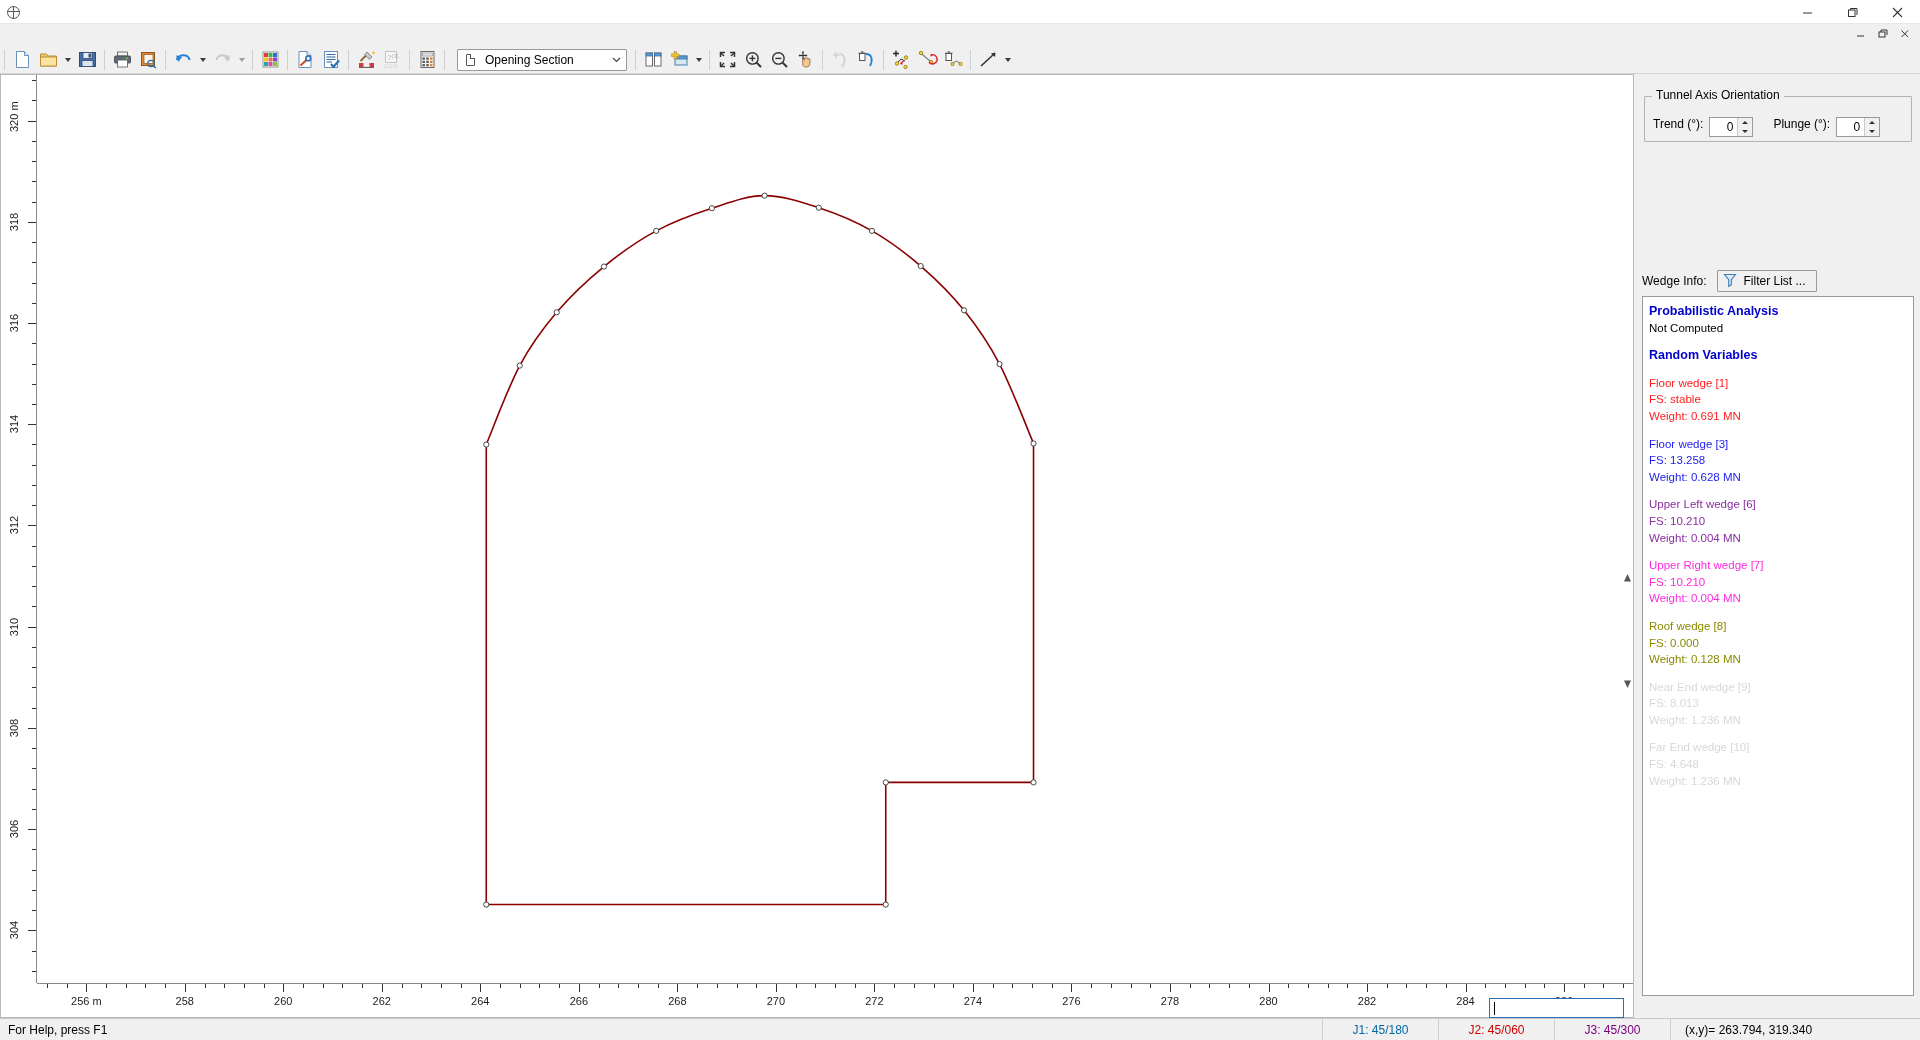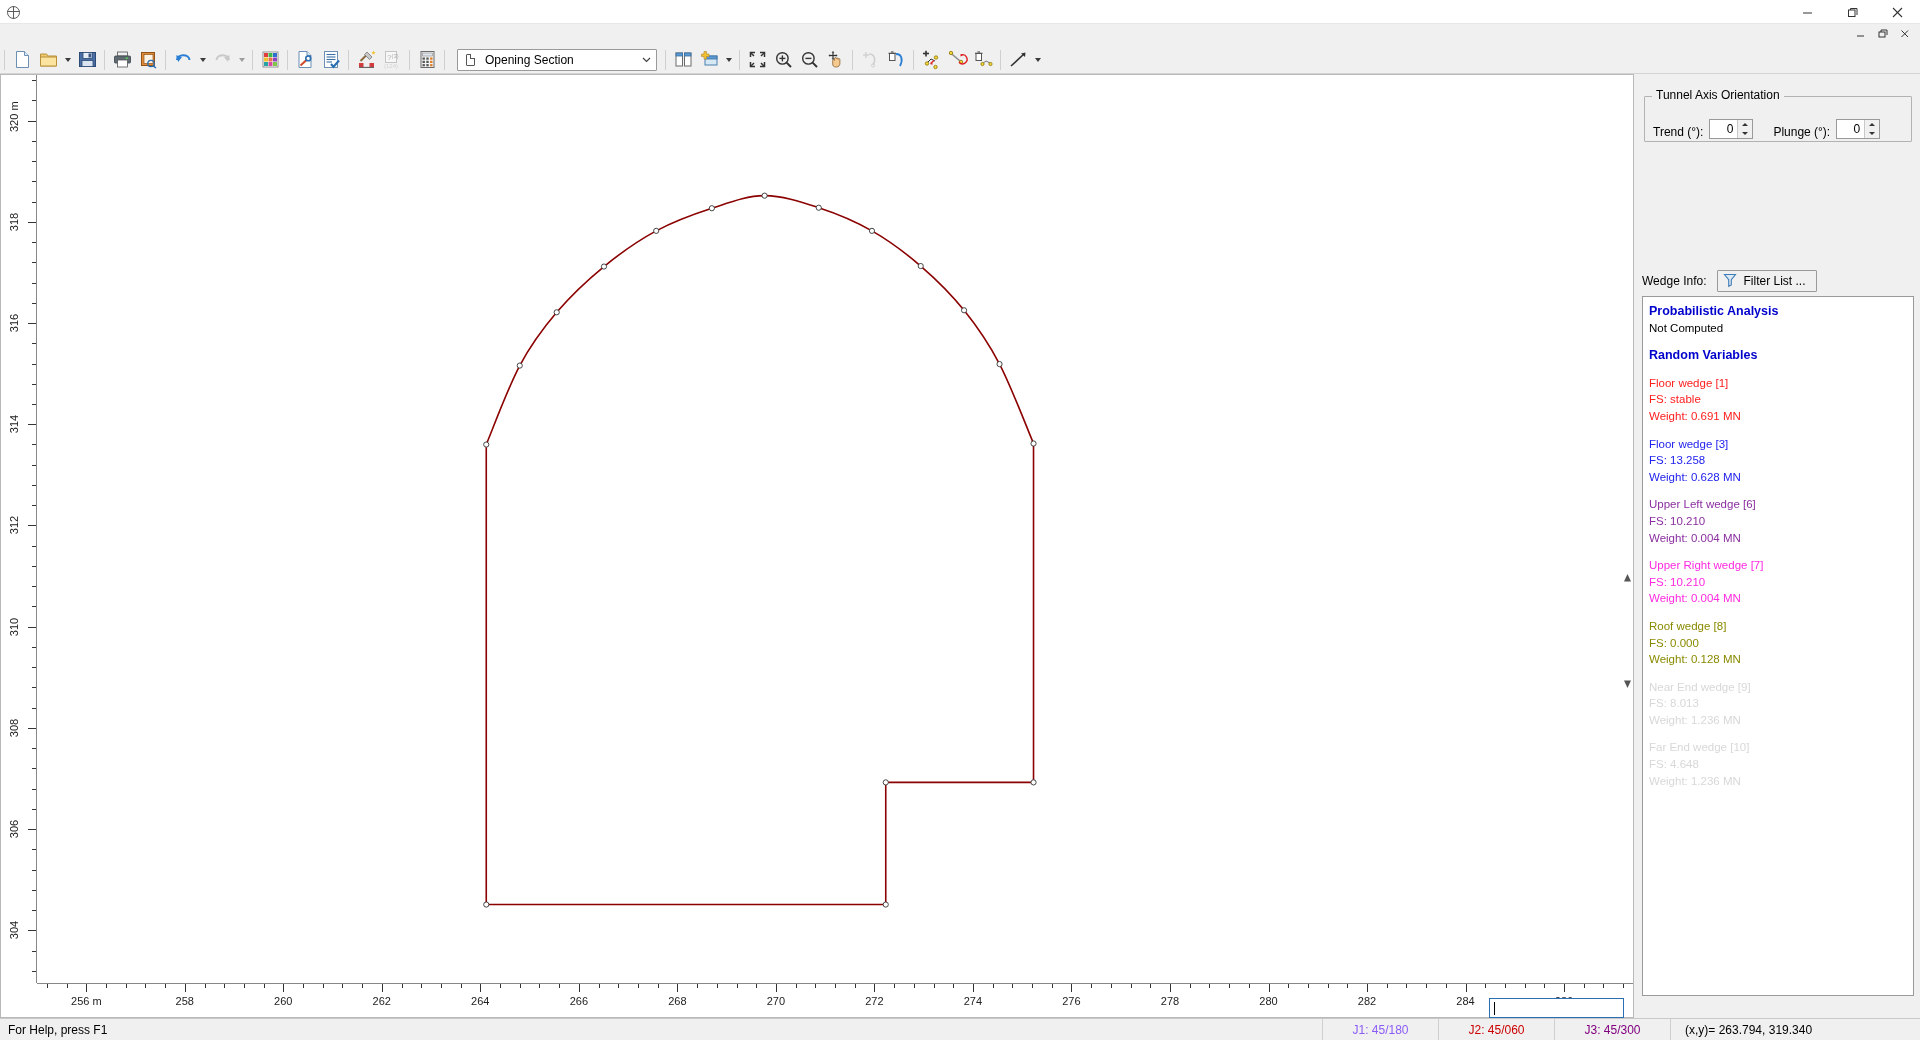--- a/index.html
+++ b/index.html
@@ -74,21 +74,21 @@
   }
   .tb-caret {
     width:13px; height:24px; display:flex; align-items:center; justify-content:center;
     flex:0 0 auto;
   }
   .tb-caret i {
     display:block; width:0;height:0;border-left:3.5px solid transparent;
     border-right:3.5px solid transparent;border-top:4px solid #3a3a3a;
   }
   .combo-wrap {
-    width:200px; height:22px; margin-left:8px; margin-right:4px;
+    width:170px; height:22px; margin-left:8px; margin-right:4px;
     border:1px solid #9a9a9a; background:#fff; display:flex; align-items:center;
     border-radius:1px; position:relative; flex:0 0 auto;
   }
   .combo-wrap .c-ico { width:16px; height:14px; margin-left:5px; position:relative; flex:0 0 auto;}
   .combo-wrap .c-ico .pg {
     position:absolute; left:3px; top:1px; width:9px; height:12px;
     border:1px solid #555; background:#fff; border-radius:1px;
   }
   .combo-wrap .c-ico .pg::after{
     content:""; position:absolute; right:-1px; top:-1px; width:4px;height:4px;
@@ -133,21 +133,21 @@
   .group-box {
     position:absolute; left:8px; top:22px; width:268px; height:46px;
     border:1px solid #b2b2b2; border-radius:1px;
   }
   .group-title {
     position:absolute; left:16px; top:14px; background:#f0f0f0; padding:0 4px;
     font-size:12px; color:#000;
   }
   .field-row {
     position:absolute; left:0; top:20px; width:268px; height:22px;
-    display:flex; align-items:flex-end; padding-left:8px;
+    display:flex; align-items:flex-start; padding-left:8px;
   }
   .fld-label { font-size:12px; color:#000; margin-right:6px; }
   .spinner {
     width:44px; height:20px; border:1px solid #9a9a9a; background:#fff;
     display:flex; align-items:center; position:relative; margin-right:20px;
   }
   .spinner .val { flex:1 1 auto; text-align:right; font-size:12px; padding-right:4px; color:#000; }
   .spin-btns { width:15px; height:18px; display:flex; flex-direction:column; border-left:1px solid #c8c8c8;}
   .spin-b {
     flex:1 1 auto; display:flex; align-items:center; justify-content:center; background:#f0f0f0;
@@ -820,21 +820,21 @@
         <div class="wl-line" style="color: rgb(216, 216, 216);">Far End wedge [10]</div>
         <div class="wl-line" style="color: rgb(216, 216, 216);">FS: 4.648</div>
         <div class="wl-line" style="color: rgb(216, 216, 216);">Weight: 1.236 MN</div>
       </div>
 
   </div>
 
   <div class="statusbar">
     <div class="sb-help">For Help, press F1</div>
     <div style="flex:1 1 auto"></div>
-    <div class="sb-pane" style="width:116px; color:#8b5cf6;">J1: 45/180</div>
+    <div class="sb-pane" style="width:116px; color:#0369a1;">J1: 45/180</div>
     <div class="sb-pane" style="width:116px; color:#cc0000;">J2: 45/060</div>
     <div class="sb-pane" style="width:116px; color:#800080;">J3: 45/300</div>
     <div class="sb-pane" style="width:250px; justify-content:flex-start; padding-left:14px;">(x,y)= 263.794, 319.340</div>
   </div>
 
   <div class="cmd-input">
     <span class="caret-bar"></span>
     <span></span>
   </div>
 

